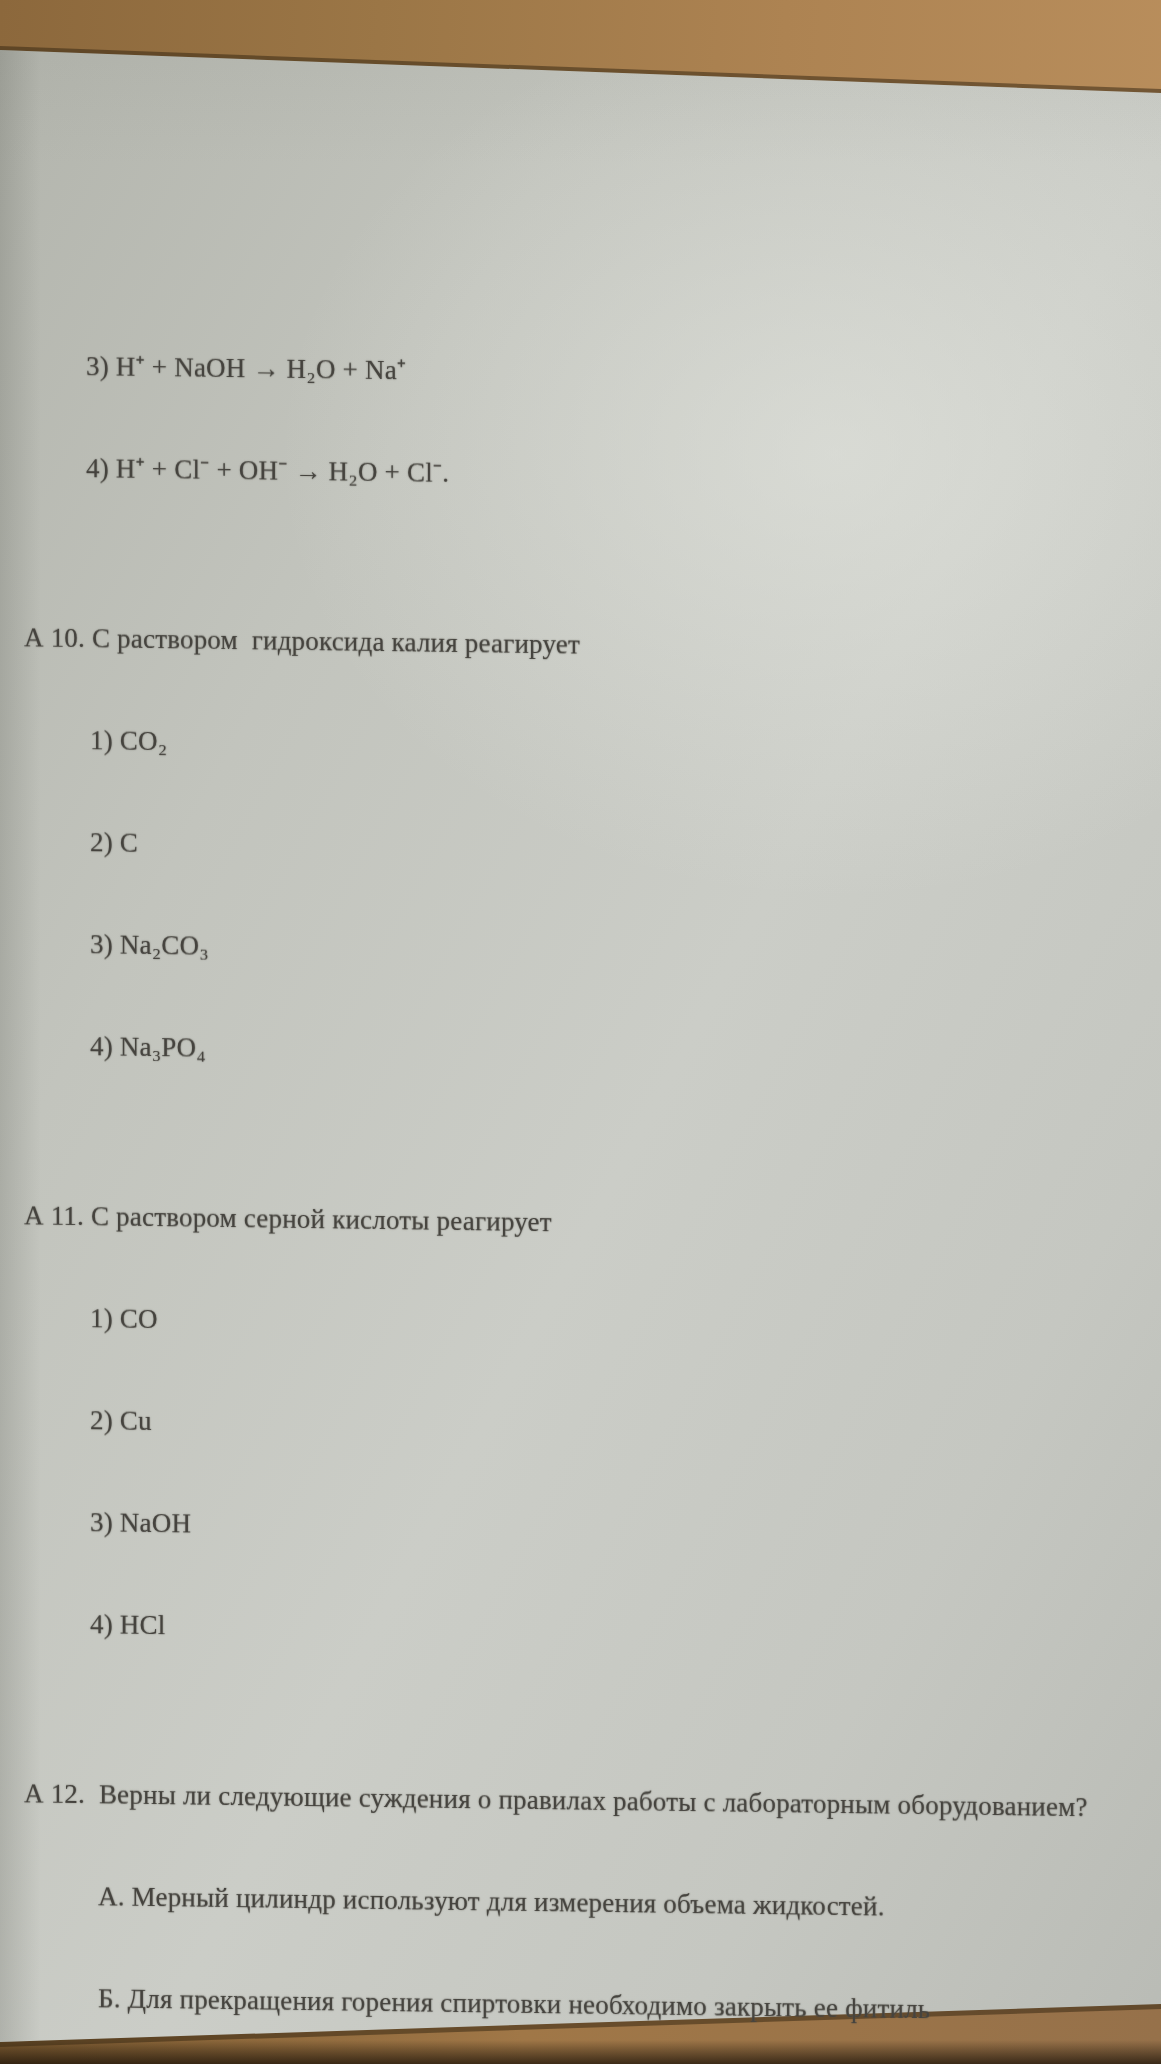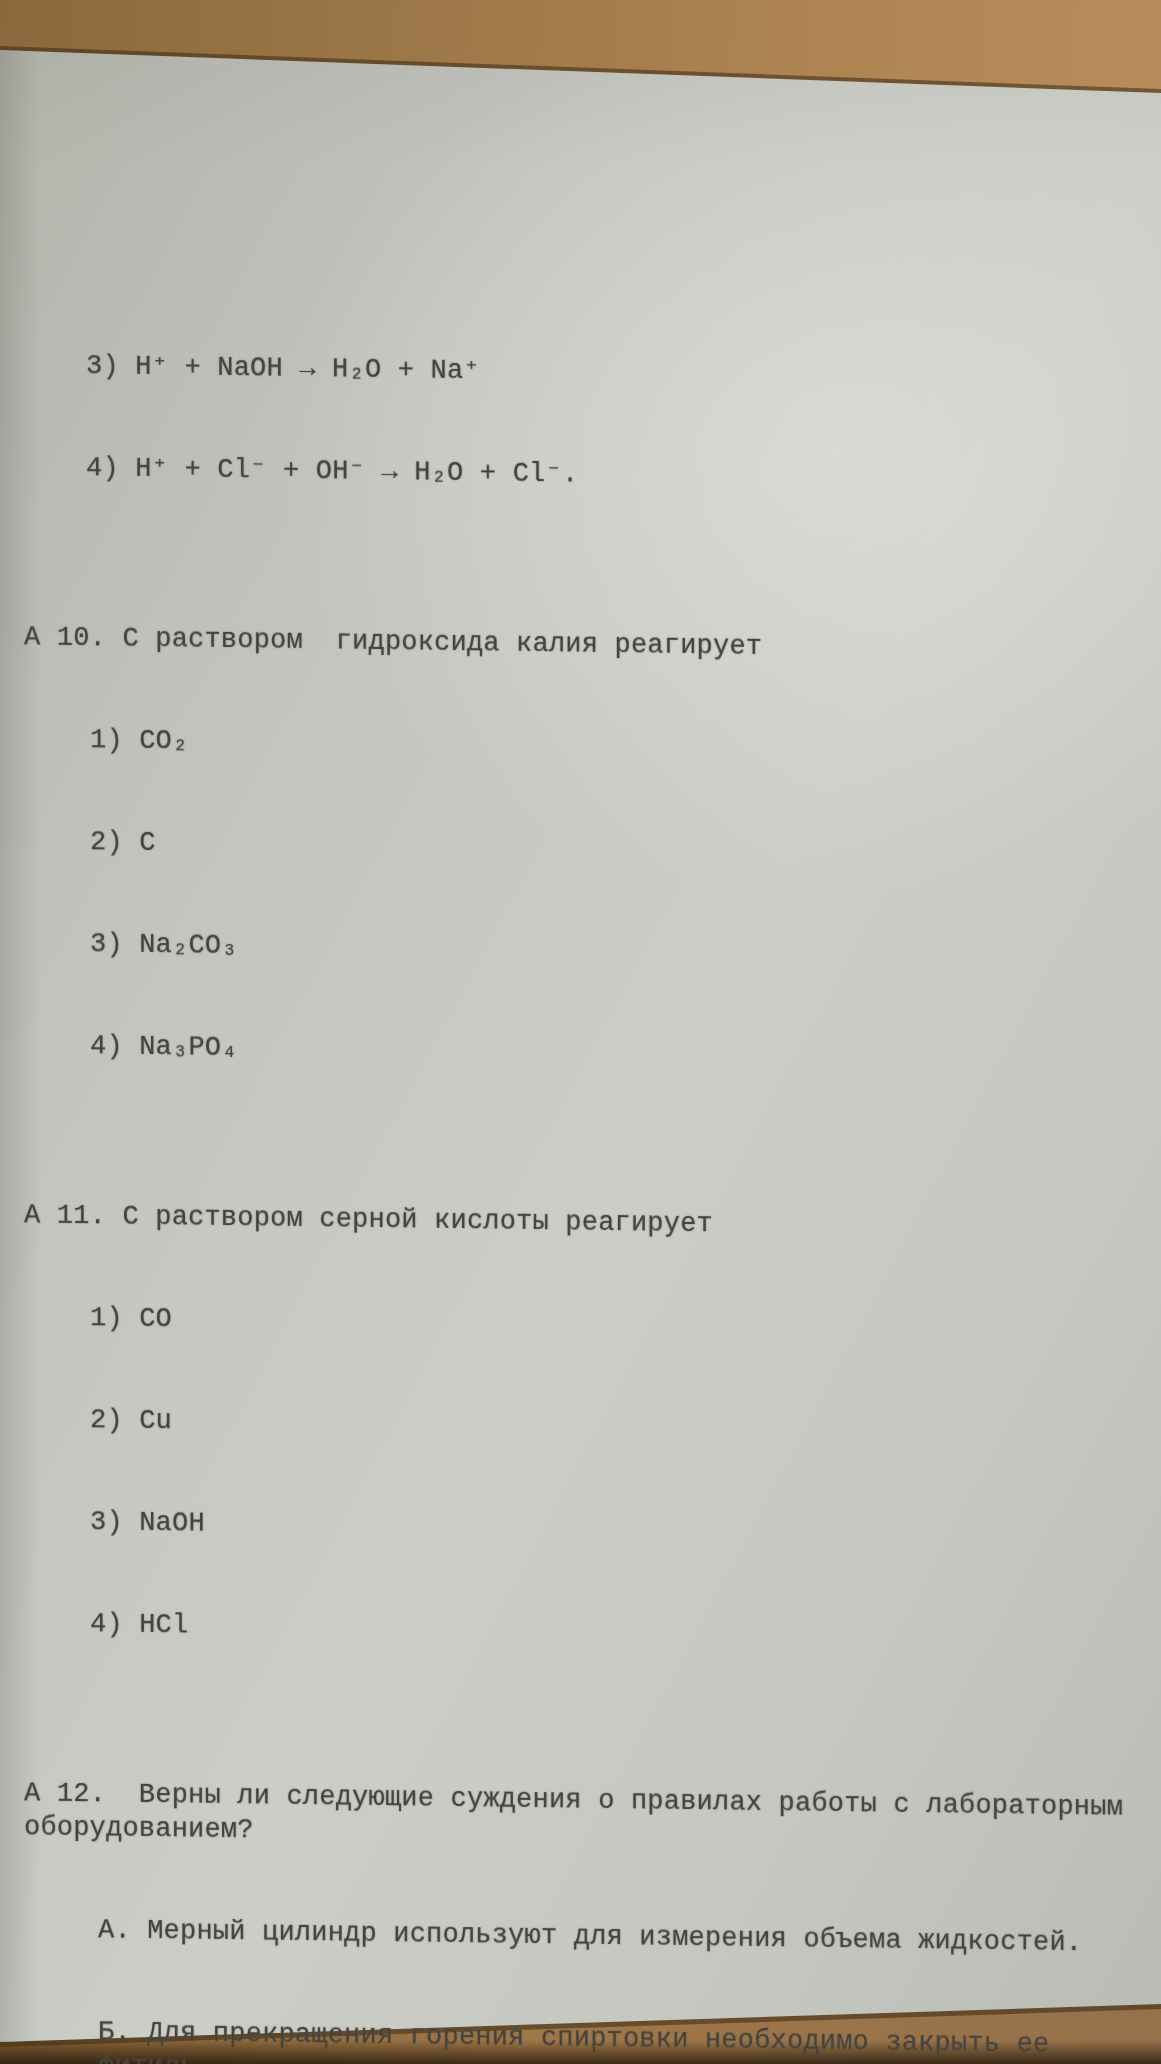--- a/index.html
+++ b/index.html
@@ -1,19 +1,19 @@
 <!DOCTYPE html>
 <html><head>
 <meta charset="utf-8">
 <style>
   html,body{margin:0;padding:0;background:#6b5130;}
   .photo{
     position:relative;width:1161px;height:2064px;overflow:hidden;
     background:linear-gradient(93deg,#8c683c 0%,#9b7646 30%,#ad8352 62%,#bb905e 100%);
-    font-family:Liberation Mono, monospace;
+    font-family:Liberation Serif, serif;
   }
   .wood-bottom{
     position:absolute;left:0;right:0;bottom:0;height:66px;
     background:linear-gradient(90deg,#7f5d33 0%,#a07747 45%,#96714a 100%);
   }
   .wood-bottom-dark{
     position:absolute;left:0;right:0;bottom:0;height:24px;
     background:linear-gradient(180deg,rgba(20,12,4,0) 0%,rgba(22,14,5,0.72) 100%);
   }
   .paper-shadow{

